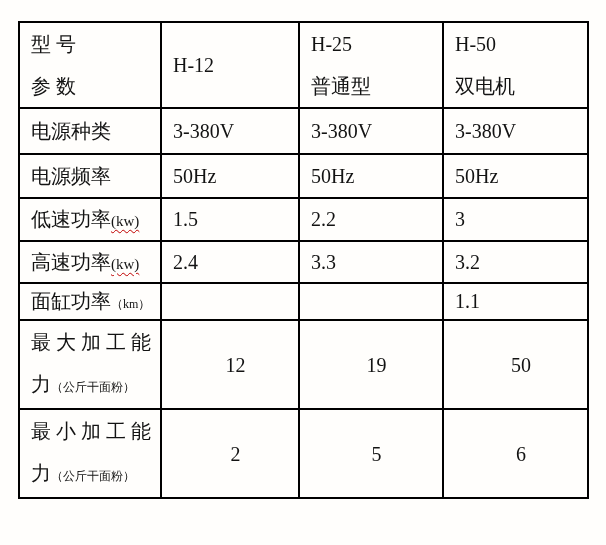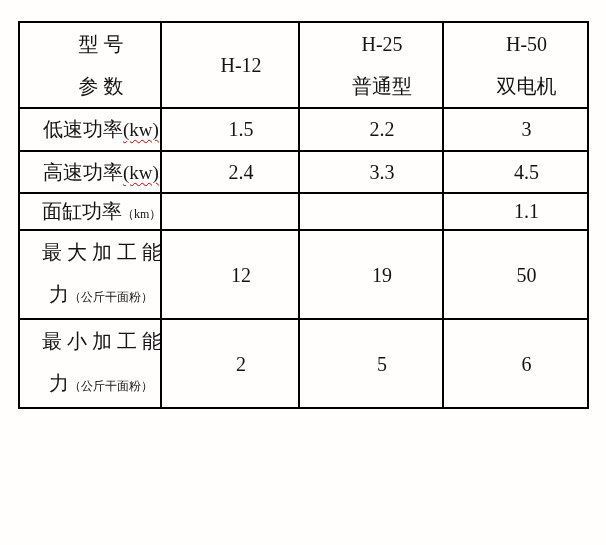--- a/index.html
+++ b/index.html
@@ -14,26 +14,25 @@
     position:absolute;left:18px;top:21px;
   }
   table.spec{
     border-collapse:collapse;
     table-layout:fixed;
     width:569px;
     background:#fffefc;
   }
   table.spec td{
     border:2px solid #000;
-    padding:0 0 0 22px;
+    padding:0 0 0 11px;
     font-size:20px;
     vertical-align:middle;
     overflow:hidden;
     white-space:nowrap;
-    text-align:center;
   }
   
   tr.r-header td{height:78px;}
   tr.r-power-type td{height:44px;}
   tr.r-freq td{height:42px;}
   tr.r-low td{height:41px;}
   tr.r-high td{height:40px;}
   tr.r-tank td{height:35px;}
   tr.r-max td{height:80px;}
   tr.r-min td{height:81px;}
@@ -43,21 +42,21 @@
   td.twoline{
     vertical-align:top;
     line-height:42px;
   }
   .line{display:block;line-height:42px;}
 
   td.val-left{text-align:left;padding-left:9px;}
   td.val-center{text-align:center;padding-left:0;}
 
   .unit-kw{
-    font-size:19px;
+    font-size:15px;
     text-decoration:underline wavy #c00000;
     text-decoration-thickness:1px;
     text-underline-offset:3px;
   }
   .unit-small{font-size:12px;}
   td.weight-label{
     text-align:right;
     padding-right:5px;
   }
 </style>
@@ -86,38 +85,54 @@
       <td class="twoline">
         <span class="line">H-25</span>
         <span class="line">普通型</span>
       </td>
       <td class="twoline">
         <span class="line">H-50</span>
         <span class="line">双电机</span>
       </td>
     </tr>
 
+    <tr class="r-power-type">
+      <td>
+        <span>电源种类</span>
+      </td>
+      <td class="val-left">3-380V</td>
+      <td class="val-left">3-380V</td>
+      <td class="val-left">3-380V</td>
+    </tr>
 
+    <tr class="r-freq">
+      <td>
+        <span>电源频率</span>
+      </td>
+      <td class="val-left">50Hz</td>
+      <td class="val-left">50Hz</td>
+      <td class="val-left">50Hz</td>
+    </tr>
 
     <tr class="r-low">
       <td>
         <span>低速功率</span><span class="unit-kw">(kw)</span>
       </td>
       <td class="val-left">1.5</td>
       <td class="val-left">2.2</td>
       <td class="val-left">3</td>
     </tr>
 
     <tr class="r-high">
       <td>
         <span>高速功率</span><span class="unit-kw">(kw)</span>
       </td>
       <td class="val-left">2.4</td>
       <td class="val-left">3.3</td>
-      <td class="val-left">4.5</td>
+      <td class="val-left">3.2</td>
     </tr>
 
     <tr class="r-tank">
       <td>
         <span>面缸功率</span><span class="unit-small">（km）</span>
       </td>
       <td class="val-left"></td>
       <td class="val-left"></td>
       <td class="val-left">1.1</td>
     </tr>

